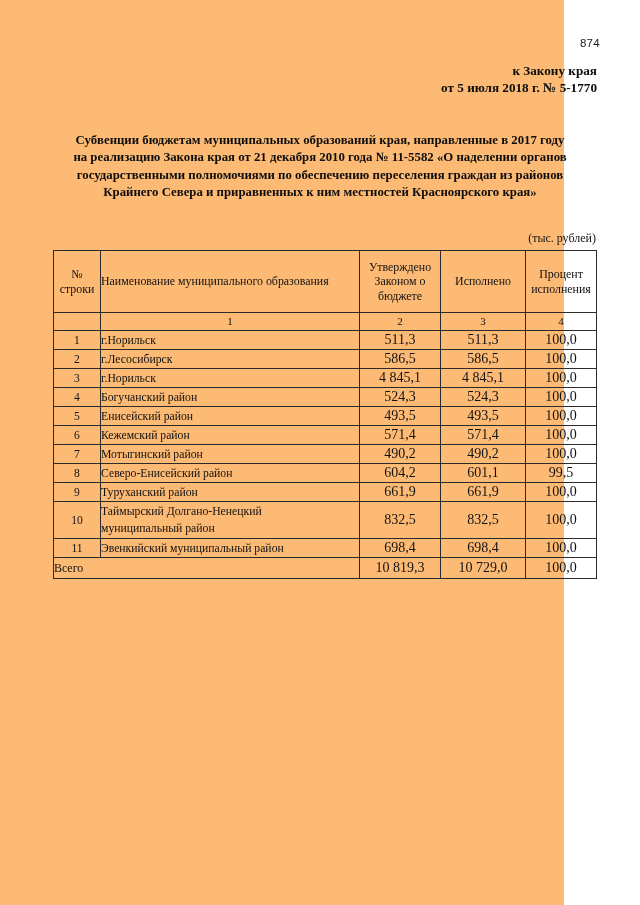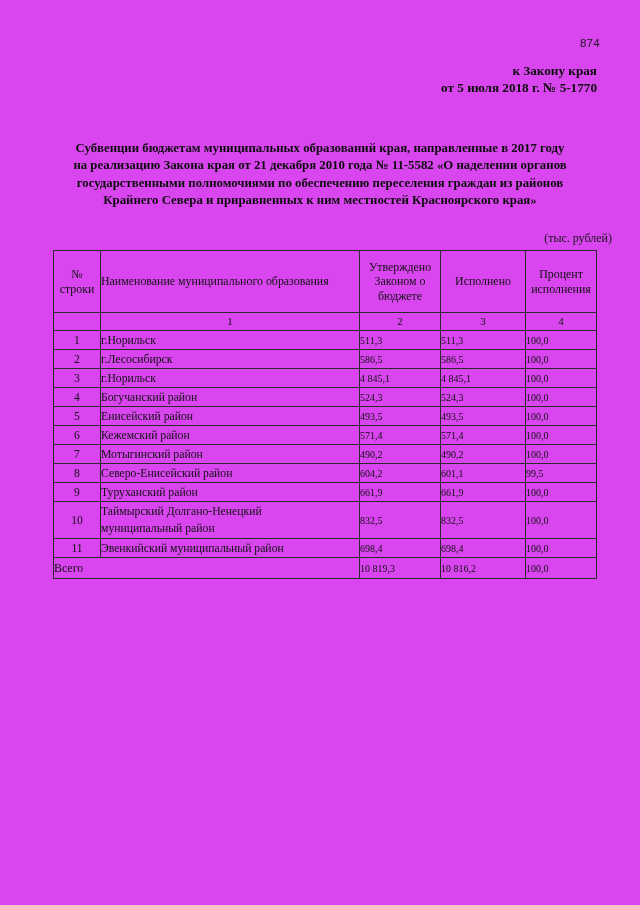--- a/index.html
+++ b/index.html
@@ -12,23 +12,23 @@
     height: 905px;
     position: relative;
     font-family: "Liberation Serif", "DejaVu Serif", serif;
     color: #111111;
     overflow: hidden;
   }
 
   .page {
     position: absolute;
     left: 0; top: 0;
-    width: 640px;
+    width: 564px;
     height: 905px;
-    background: #d946ef;
+    background: #fdba74;
   }
 
   
   .page-number {
     position: absolute;
     left: 0;
     top: 37px;
     width: 600px;
     text-align: right;
     font-family: "Liberation Sans", "DejaVu Sans", sans-serif;
@@ -48,34 +48,34 @@
     font-size: 13.2px;
     line-height: 16.5px;
     color: #0d0d0d;
   }
   .appendix-block .ln { display: block; white-space: nowrap; }
 
   
   .doc-title {
     position: absolute;
     left: 58px;
-    top: 140px;
+    top: 132px;
     width: 524px;
     text-align: center;
     font-weight: bold;
     font-size: 12.8px;
     line-height: 17.4px;
     color: #0d0d0d;
   }
   .doc-title .tl { display: block; }
 
   
   .units-note {
     position: absolute;
-    left: 16px;
+    left: 0;
     top: 231px;
     width: 596px;
     text-align: right;
     font-size: 12px;
     color: #161616;
   }
 
   
   .tbl-wrap {
     position: absolute;
@@ -130,23 +130,23 @@
     text-align: left;
     padding-left: 4px;
     font-size: 11.7px;
   }
   .cell-name.two-line {
     line-height: 17px;
     padding-top: 1px;
     padding-bottom: 1px;
   }
   .cell-num {
-    text-align: left;
+    text-align: center;
     padding-right: 3px;
-    font-size: 10px;
+    font-size: 14px;
     font-variant-numeric: tabular-nums;
   }
   .totalrow td {
     height: 20px;
   }
   .cell-total-label {
     text-align: left;
     padding-left: 3px;
     font-size: 11.9px;
   }
@@ -281,20 +281,20 @@
           <tr class="datarow">
             <td class="cell-idx">11</td>
             <td class="cell-name">Эвенкийский муниципальный район</td>
             <td class="cell-num">698,4</td>
             <td class="cell-num">698,4</td>
             <td class="cell-num">100,0</td>
           </tr>
           <tr class="totalrow">
             <td class="cell-total-label" colspan="2">Всего</td>
             <td class="cell-num">10 819,3</td>
-            <td class="cell-num">10 816,2</td>
+            <td class="cell-num">10 729,0</td>
             <td class="cell-num">100,0</td>
           </tr>
         </tbody>
     </table>
   </div>
 
 </div>
 
 </body></html>

